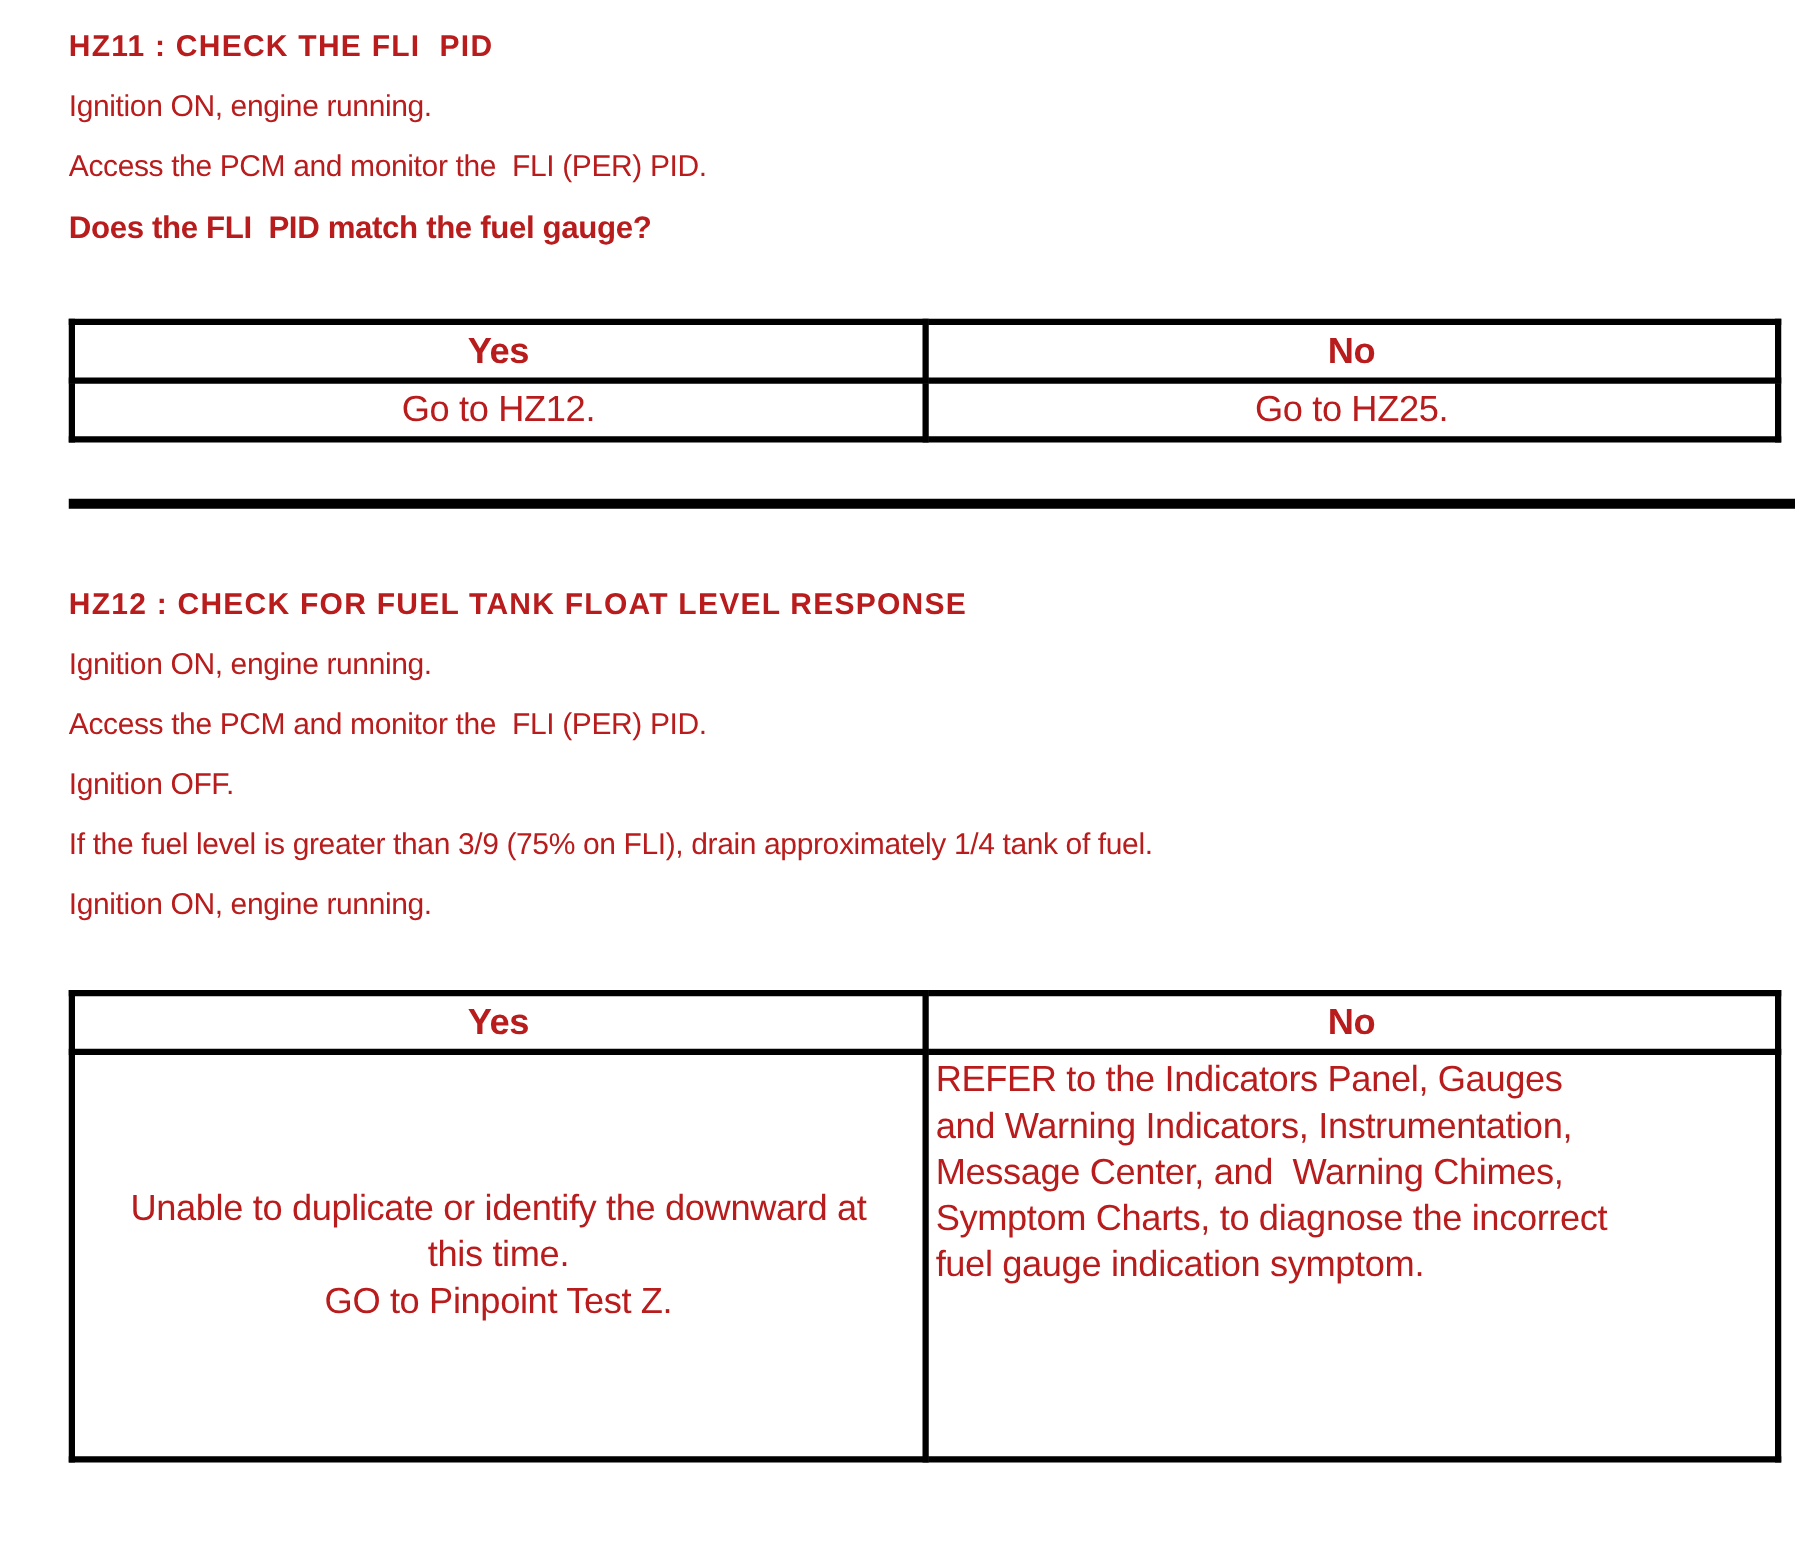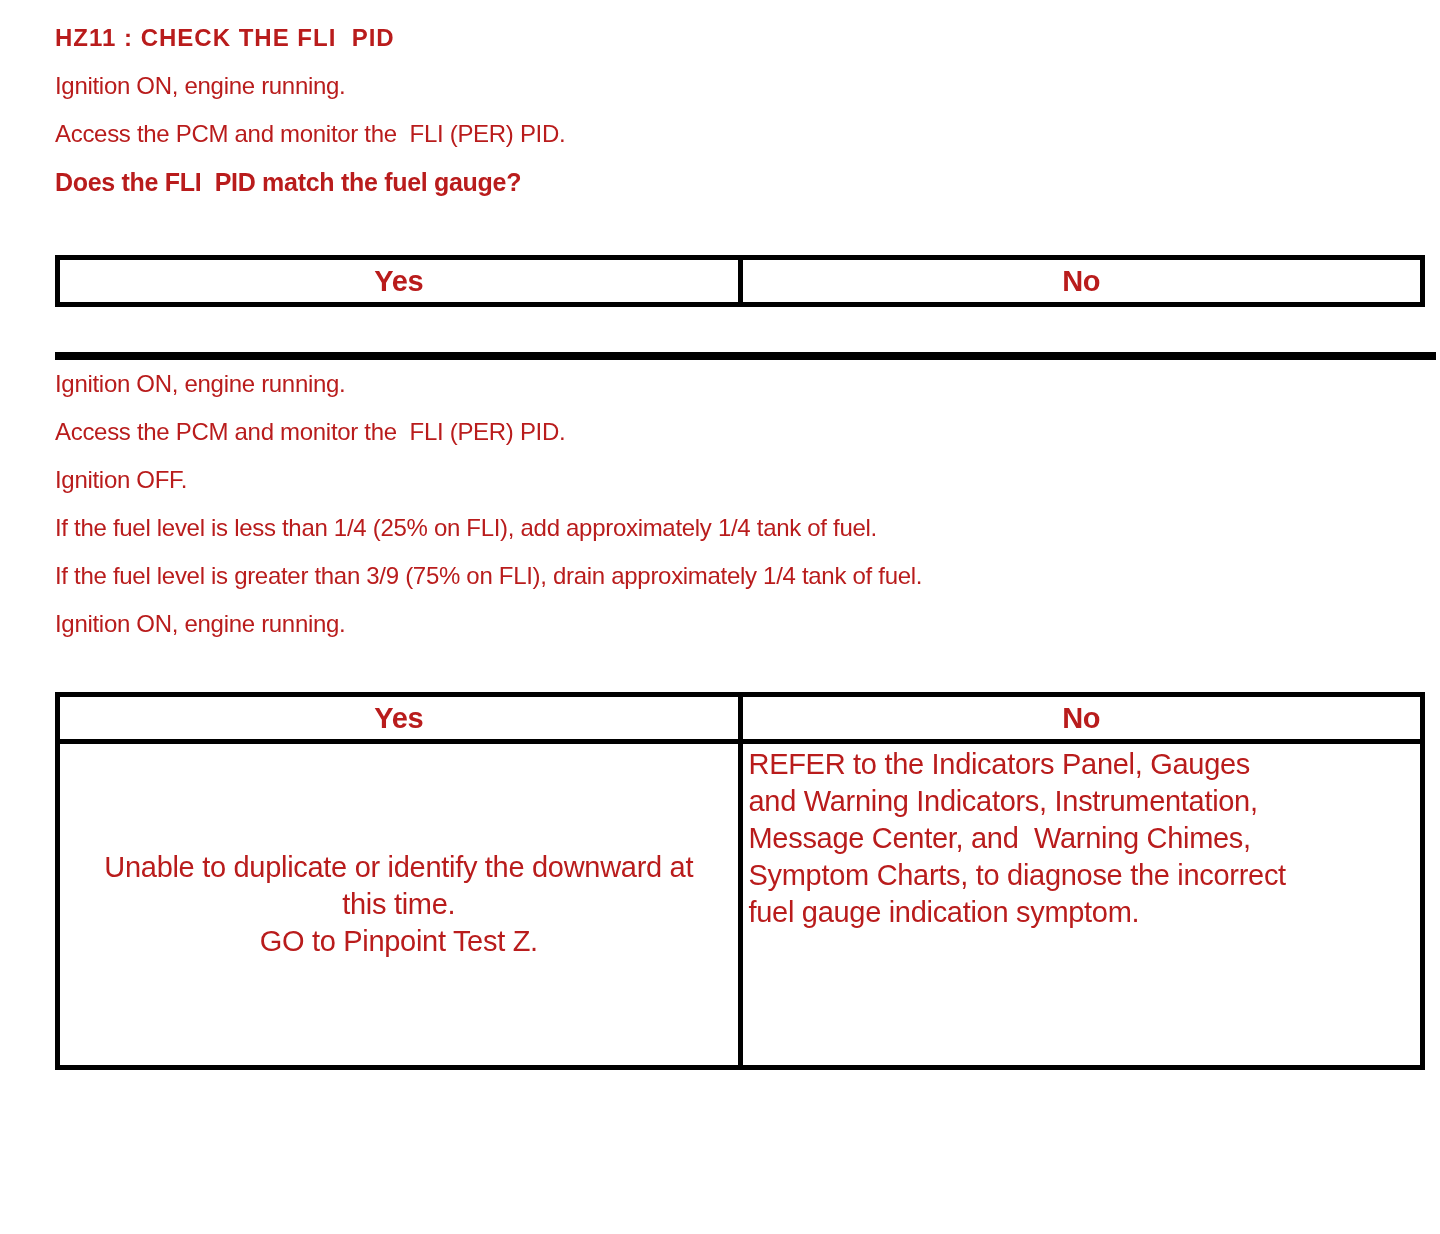--- a/index.html
+++ b/index.html
@@ -117,31 +117,35 @@
     <p class="step-line">Ignition ON, engine running.</p>
     <p class="step-line">Access the PCM and monitor the  FLI (PER) PID.</p>
     <p class="question-line">Does the FLI  PID match the fuel gauge?</p>
 
     <table class="decision-table table-1">
       <tbody>
           <tr>
         <th>Yes</th>
         <th>No</th>
       </tr>
+      <tr>
+        <td class="answer-center">Go to HZ12.</td>
+        <td class="answer-center">Go to HZ25.</td>
+      </tr>
     </tbody>
       </table>
   </div>
 
   <hr class="section-rule rule-1">
 
   <div>
+    <h2 class="step-heading hz12-heading">HZ12 : CHECK FOR FUEL TANK FLOAT LEVEL RESPONSE</h2>
     <p class="step-line">Ignition ON, engine running.</p>
     <p class="step-line">Access the PCM and monitor the  FLI (PER) PID.</p>
     <p class="step-line">Ignition OFF.</p>
-    <p class="step-line">If the fuel level is less than 1/4 (25% on FLI), add approximately 1/4 tank of fuel.</p>
     <p class="step-line">If the fuel level is greater than 3/9 (75% on FLI), drain approximately 1/4 tank of fuel.</p>
     <p class="step-line">Ignition ON, engine running.</p>
 
     <table class="decision-table table-2">
       <tbody>
           <tr>
         <th>Yes</th>
         <th>No</th>
       </tr>
       <tr>

